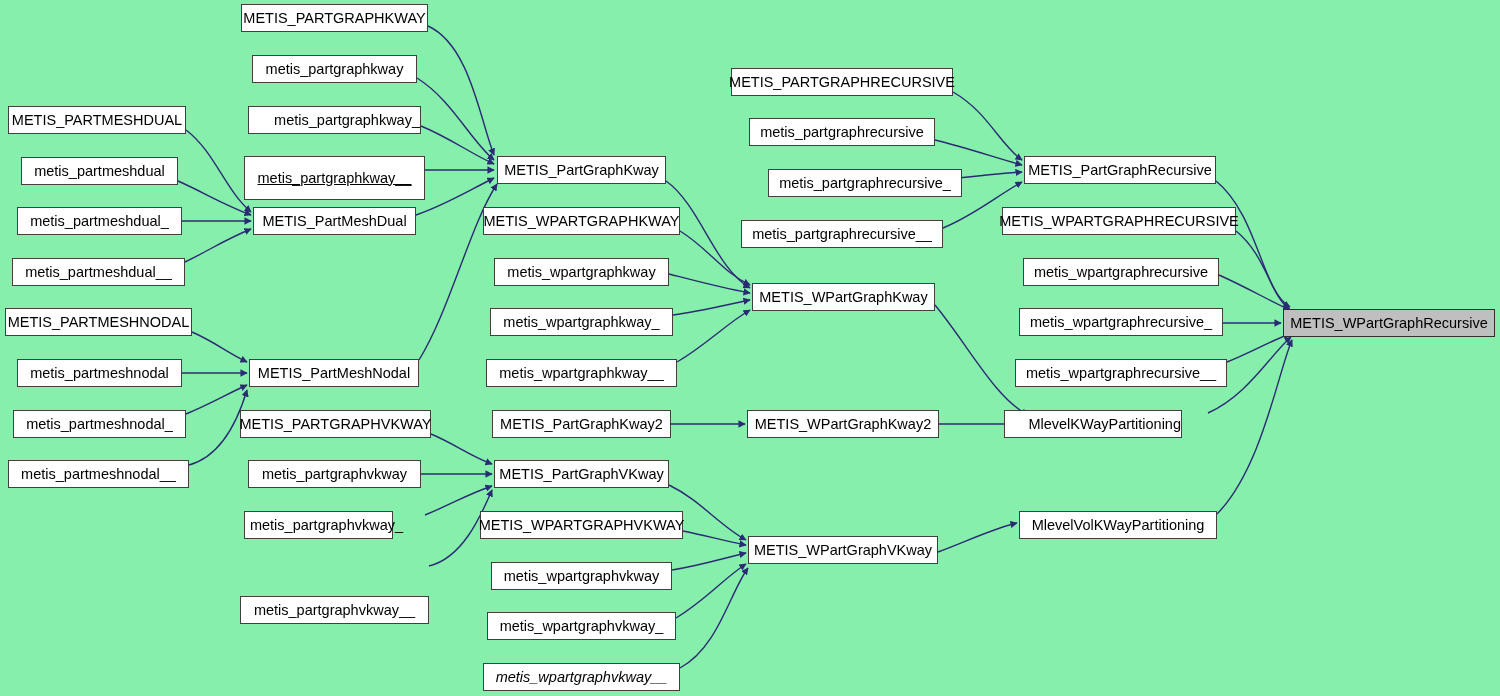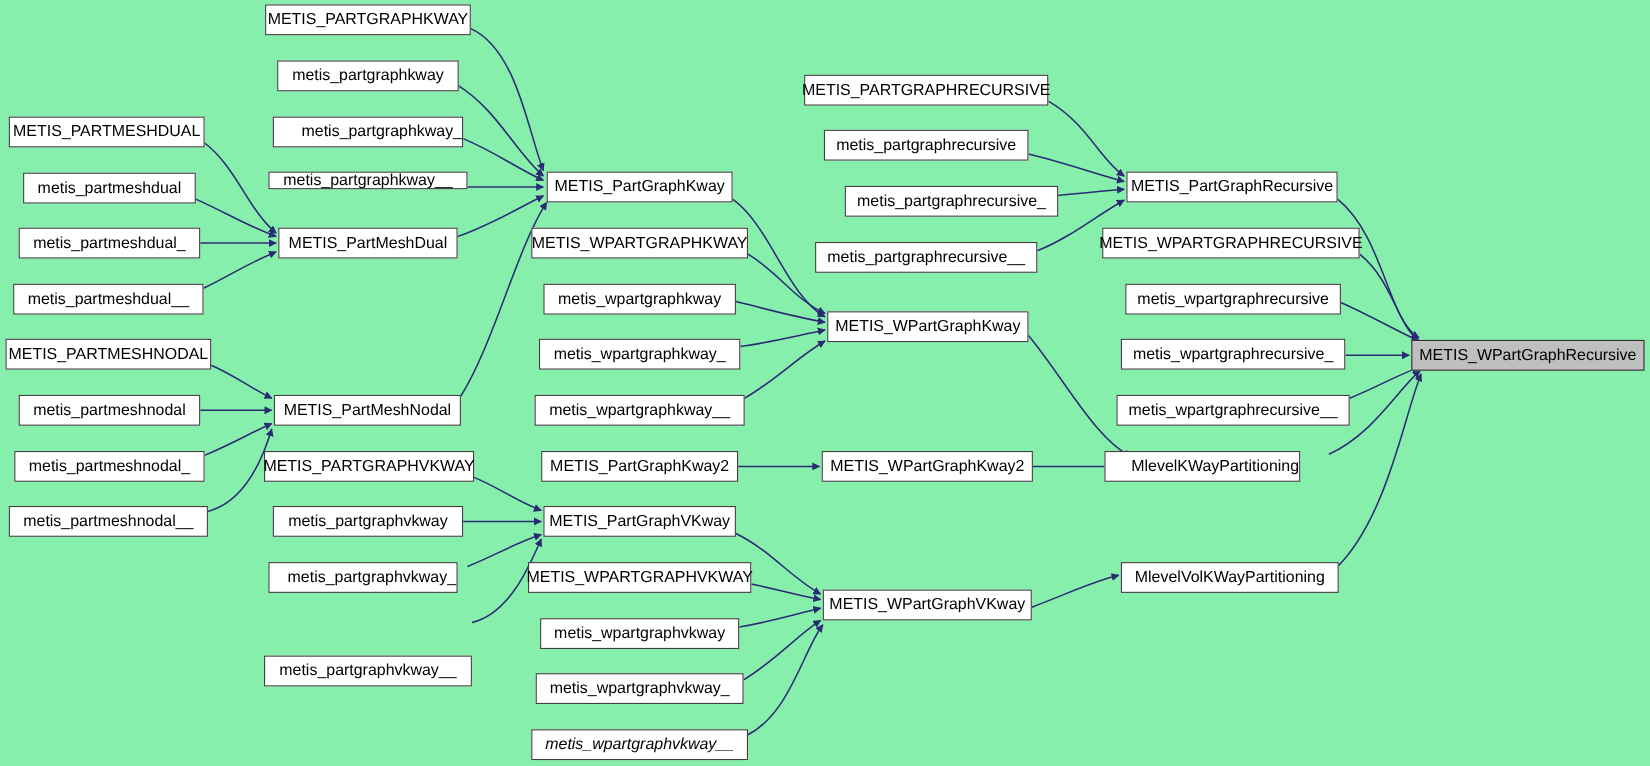--- a/index.html
+++ b/index.html
@@ -104,21 +104,21 @@
   <div id="node-layer">
       <div class="node" style="left: 241px; top: 4px; width: 187px; height: 28px;">
         <span>METIS_PARTGRAPHKWAY</span>
       </div>
       <div class="node" style="left: 252px; top: 55px; width: 165px; height: 28px;">
         <span>metis_partgraphkway</span>
       </div>
       <div class="node" style="left: 248px; top: 106px; width: 173px; height: 28px; justify-content: flex-end;">
         <span>metis_partgraphkway_</span>
       </div>
-      <div class="node" style="left: 244px; top: 156px; width: 181px; height: 16px;">
+      <div class="node" style="left: 244px; top: 156px; width: 181px; height: 44px; text-decoration: underline;">
         <span>metis_partgraphkway__</span>
       </div>
       <div class="node" style="left: 8px; top: 106px; width: 178px; height: 28px;">
         <span>METIS_PARTMESHDUAL</span>
       </div>
       <div class="node" style="left: 21px; top: 157px; width: 157px; height: 28px;">
         <span>metis_partmeshdual</span>
       </div>
       <div class="node" style="left: 17px; top: 207px; width: 165px; height: 28px;">
         <span>metis_partmeshdual_</span>
@@ -143,21 +143,21 @@
       </div>
       <div class="node" style="left: 249px; top: 359px; width: 170px; height: 28px;">
         <span>METIS_PartMeshNodal</span>
       </div>
       <div class="node" style="left: 240px; top: 410px; width: 191px; height: 28px;">
         <span>METIS_PARTGRAPHVKWAY</span>
       </div>
       <div class="node" style="left: 248px; top: 460px; width: 173px; height: 28px;">
         <span>metis_partgraphvkway</span>
       </div>
-      <div class="node" style="left: 244px; top: 511px; width: 172px; height: 28px; padding-left: 16px;">
+      <div class="node" style="left: 244px; top: 511px; width: 149px; height: 28px; padding-left: 16px;">
         <span>metis_partgraphvkway_</span>
       </div>
       <div class="node" style="left: 240px; top: 562px; width: 189px; height: 28px; margin-top: 34px;">
         <span>metis_partgraphvkway__</span>
       </div>
       <div class="node" style="left: 497px; top: 156px; width: 169px; height: 28px;">
         <span>METIS_PartGraphKway</span>
       </div>
       <div class="node" style="left: 483px; top: 207px; width: 197px; height: 28px;">
         <span>METIS_WPARTGRAPHKWAY</span>

